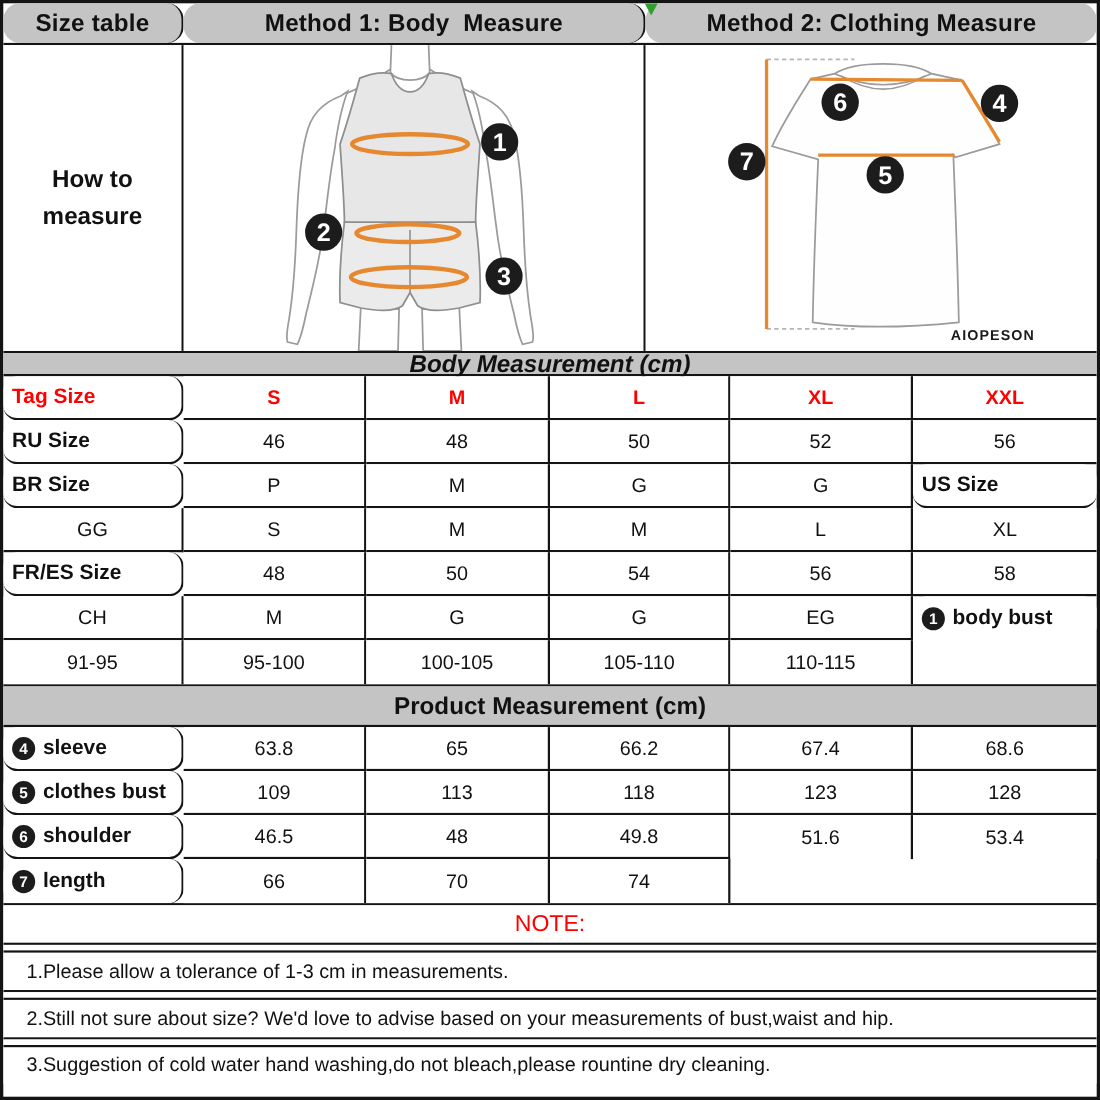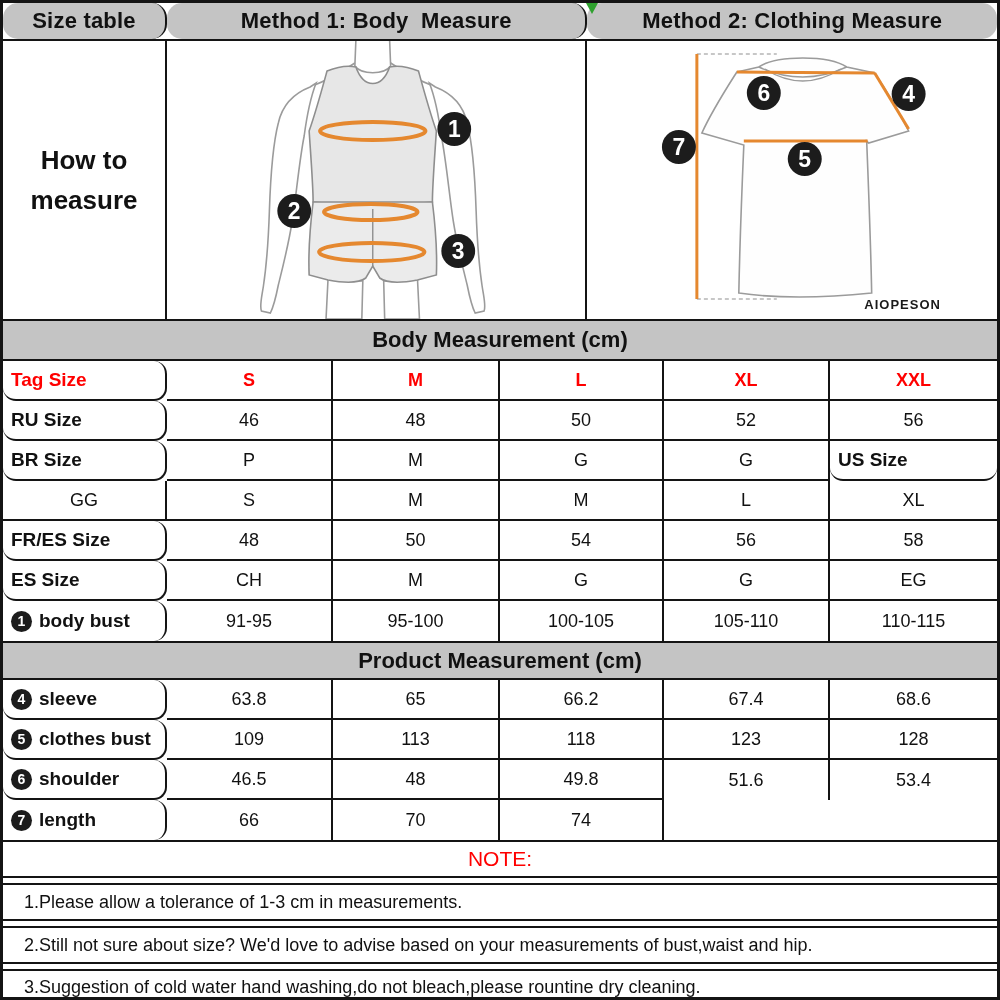--- a/index.html
+++ b/index.html
@@ -16,27 +16,27 @@
   .hdr-cell { background:#C4C4C4; display:flex; align-items:center; justify-content:center;
               font-weight:bold; font-size:22px; letter-spacing:.2px; white-space:pre;
               border-right:2px solid #141414; overflow:hidden;border-radius:15px; }
   .hdr-cell:last-child { border-right:none; }
 
   
   .illus-row { height:280px; display:grid; grid-template-columns:165fr 423fr 412fr; }
   .illus-cell { border-right:2px solid #141414; position:relative; overflow:hidden; background:#fff; }
   .illus-cell:last-child { border-right:none; }
   .how-to { display:flex; align-items:center; justify-content:center; text-align:center;
-            font-weight:bold; font-size:26px; line-height:1.55; padding:0 26px; }
+            font-weight:bold; font-size:22px; line-height:1.55; padding:0 26px; }
   .illus-cell svg { display:block; width:100%; height:100%; }
 
   
   .band { background:#C4C4C4; display:flex; align-items:center; justify-content:center;
           font-weight:bold; font-size:22px; }
-  #band-body { height:40px; }
+  #band-body { height:21px;font-style:italic; }
   #band-product { height:37px; }
 
   
   .tbl { display:grid; grid-template-columns:165fr 167fr 168fr 165fr 167fr 168fr; }
   #body-table { height:282px; grid-template-rows:repeat(7,1fr); }
   #product-table { height:162px; grid-template-rows:repeat(4,1fr); }
   .cell { background:#fff; border-right:2px solid #141414; border-bottom:2px solid #141414;
           display:flex; align-items:center; justify-content:center; font-size:18px; overflow:hidden; }
   .tbl .cell:nth-child(6n) { border-right:none;text-align:right; }
   #body-table .cell:nth-last-child(-n+6) { border-bottom:none; }
@@ -180,21 +180,20 @@
     <div class="cell">L</div>
     <div class="cell">XL</div>
 
     <div class="cell lbl">FR/ES Size</div>
     <div class="cell">48</div>
     <div class="cell">50</div>
     <div class="cell">54</div>
     <div class="cell">56</div>
     <div class="cell">58</div>
 
-    <div class="cell lbl">ES Size</div>
     <div class="cell">CH</div>
     <div class="cell">M</div>
     <div class="cell">G</div>
     <div class="cell">G</div>
     <div class="cell">EG</div>
 
     <div class="cell lbl">
       <span class="badge">1</span>
       <span>body bust</span>
     </div>

